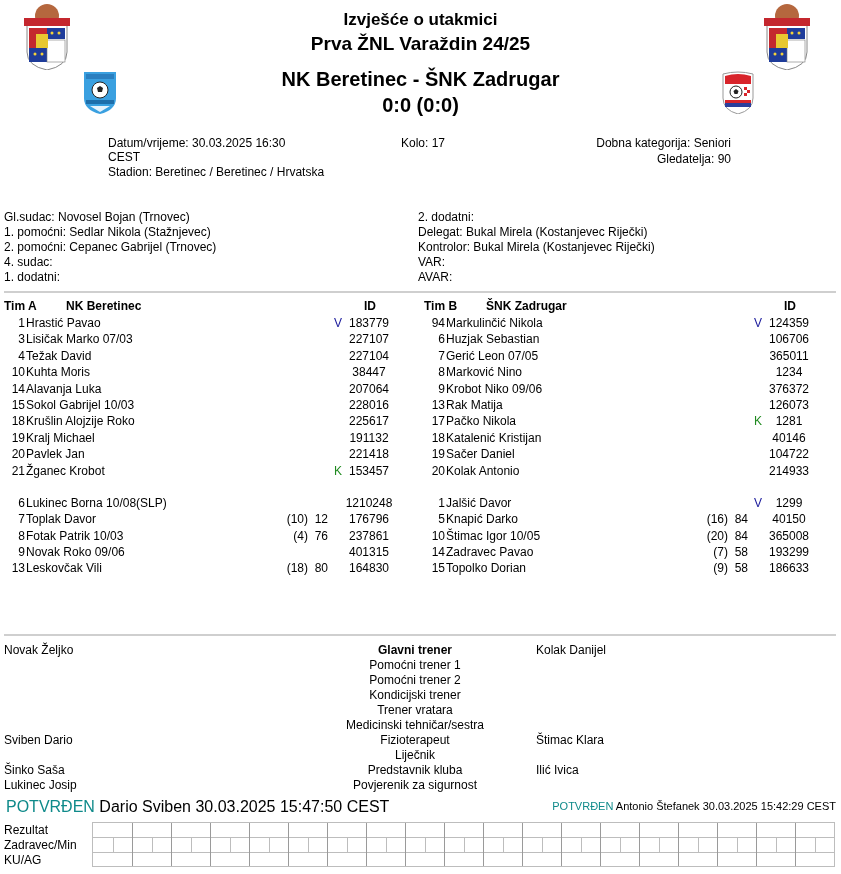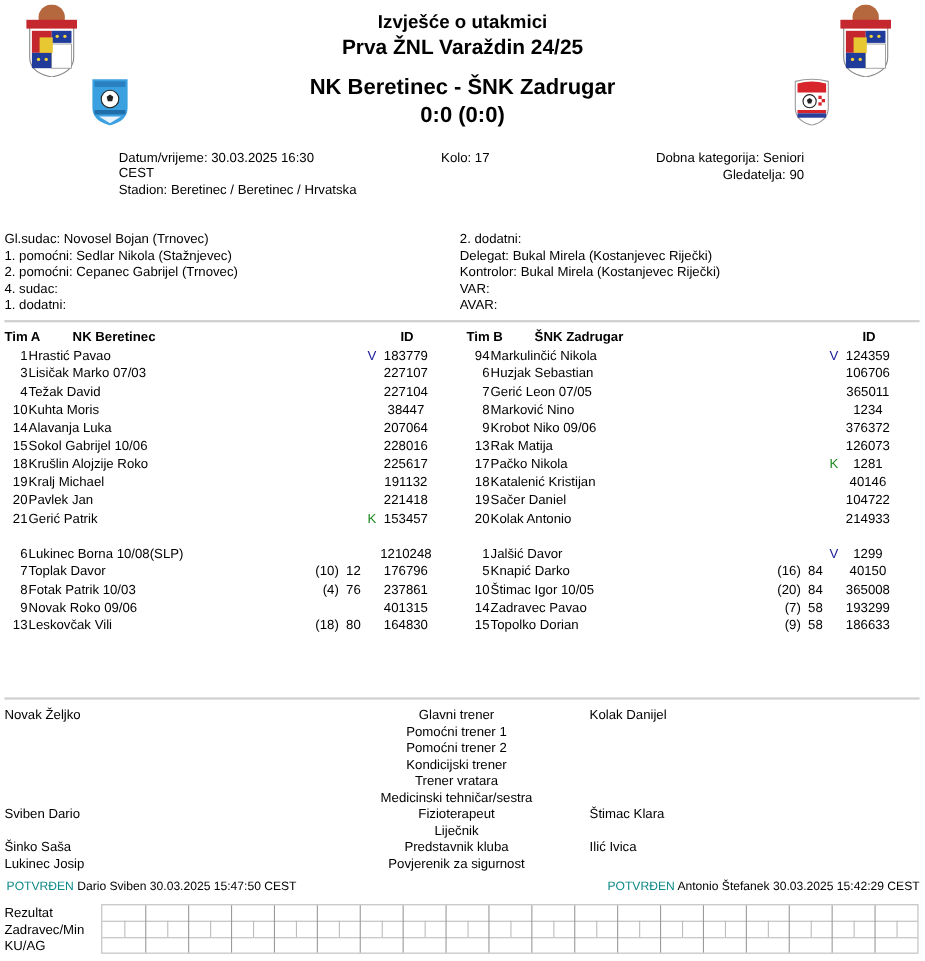--- a/index.html
+++ b/index.html
@@ -169,21 +169,21 @@
       </div>
       <div class="prow">
         <span class="num">14</span>
         <span class="name">Alavanja Luka</span>
         <span class="sub" style="white-space:pre"></span>
         <span class="flag "></span>
         <span class="pid">207064</span>
       </div>
       <div class="prow">
         <span class="num">15</span>
-        <span class="name">Sokol Gabrijel 10/06</span>
+        <span class="name">Sokol Gabrijel 10/03</span>
         <span class="sub" style="white-space:pre"></span>
         <span class="flag "></span>
         <span class="pid">228016</span>
       </div>
       <div class="prow">
         <span class="num">18</span>
         <span class="name">Krušlin Alojzije Roko</span>
         <span class="sub" style="white-space:pre"></span>
         <span class="flag "></span>
         <span class="pid">225617</span>
@@ -197,21 +197,21 @@
       </div>
       <div class="prow">
         <span class="num">20</span>
         <span class="name">Pavlek Jan</span>
         <span class="sub" style="white-space:pre"></span>
         <span class="flag "></span>
         <span class="pid">221418</span>
       </div>
       <div class="prow">
         <span class="num">21</span>
-        <span class="name">Gerić Patrik</span>
+        <span class="name">Žganec Krobot</span>
         <span class="sub" style="white-space:pre"></span>
         <span class="flag k">K</span>
         <span class="pid">153457</span>
       </div>
     </div>
   <div class="gap"></div>
   <div id="a-subs">
       <div class="prow">
         <span class="num">6</span>
         <span class="name">Lukinec Borna 10/08(SLP)</span>
@@ -365,21 +365,21 @@
         <span class="flag "></span>
         <span class="pid">186633</span>
       </div>
     </div>
 </div>
 
 <div class="sep" style="top:634px;"></div>
 
 <div id="staff">
     <div class="staff-left line12" style="top: 643px;">Novak Željko</div>
-    <div class="staff-center line12" style="top: 643px;">Glavni trener</div>
+    <div class="staff-center line12" style="top: 643px; font-weight: bold;">Glavni trener</div>
     <div class="staff-right line12" style="top: 643px;">Kolak Danijel</div>
     <div class="staff-left line12" style="top: 658px;"></div>
     <div class="staff-center line12" style="top: 658px;">Pomoćni trener 1</div>
     <div class="staff-right line12" style="top: 658px;"></div>
     <div class="staff-left line12" style="top: 673px;"></div>
     <div class="staff-center line12" style="top: 673px;">Pomoćni trener 2</div>
     <div class="staff-right line12" style="top: 673px;"></div>
     <div class="staff-left line12" style="top: 688px;"></div>
     <div class="staff-center line12" style="top: 688px;">Kondicijski trener</div>
     <div class="staff-right line12" style="top: 688px;"></div>
@@ -396,21 +396,21 @@
     <div class="staff-center line12" style="top: 748px;">Liječnik</div>
     <div class="staff-right line12" style="top: 748px;"></div>
     <div class="staff-left line12" style="top: 763px;">Šinko Saša</div>
     <div class="staff-center line12" style="top: 763px;">Predstavnik kluba</div>
     <div class="staff-right line12" style="top: 763px;">Ilić Ivica</div>
     <div class="staff-left line12" style="top: 778px;">Lukinec Josip</div>
     <div class="staff-center line12" style="top: 778px;">Povjerenik za sigurnost</div>
     <div class="staff-right line12" style="top: 778px;"></div>
   </div>
 
-<div class="abs line12" style="left:6px;top:799px;font-size:11px;">
+<div class="abs line12" style="left:6px;top:799px;font-size:16px;">
   <span class="potvrden">POTVRĐEN</span>
   <span>Dario Sviben 30.03.2025 15:47:50 CEST</span>
 </div>
 <div class="abs line12" style="right:5px;top:799px;font-size:11px;text-align:right;">
   <span class="potvrden">POTVRĐEN</span>
   <span>Antonio Štefanek 30.03.2025 15:42:29 CEST</span>
 </div>
 
 <div class="grid-label" style="top:823px;">Rezultat</div>
 <div class="grid-label" style="top:838px;">Zadravec/Min</div>

